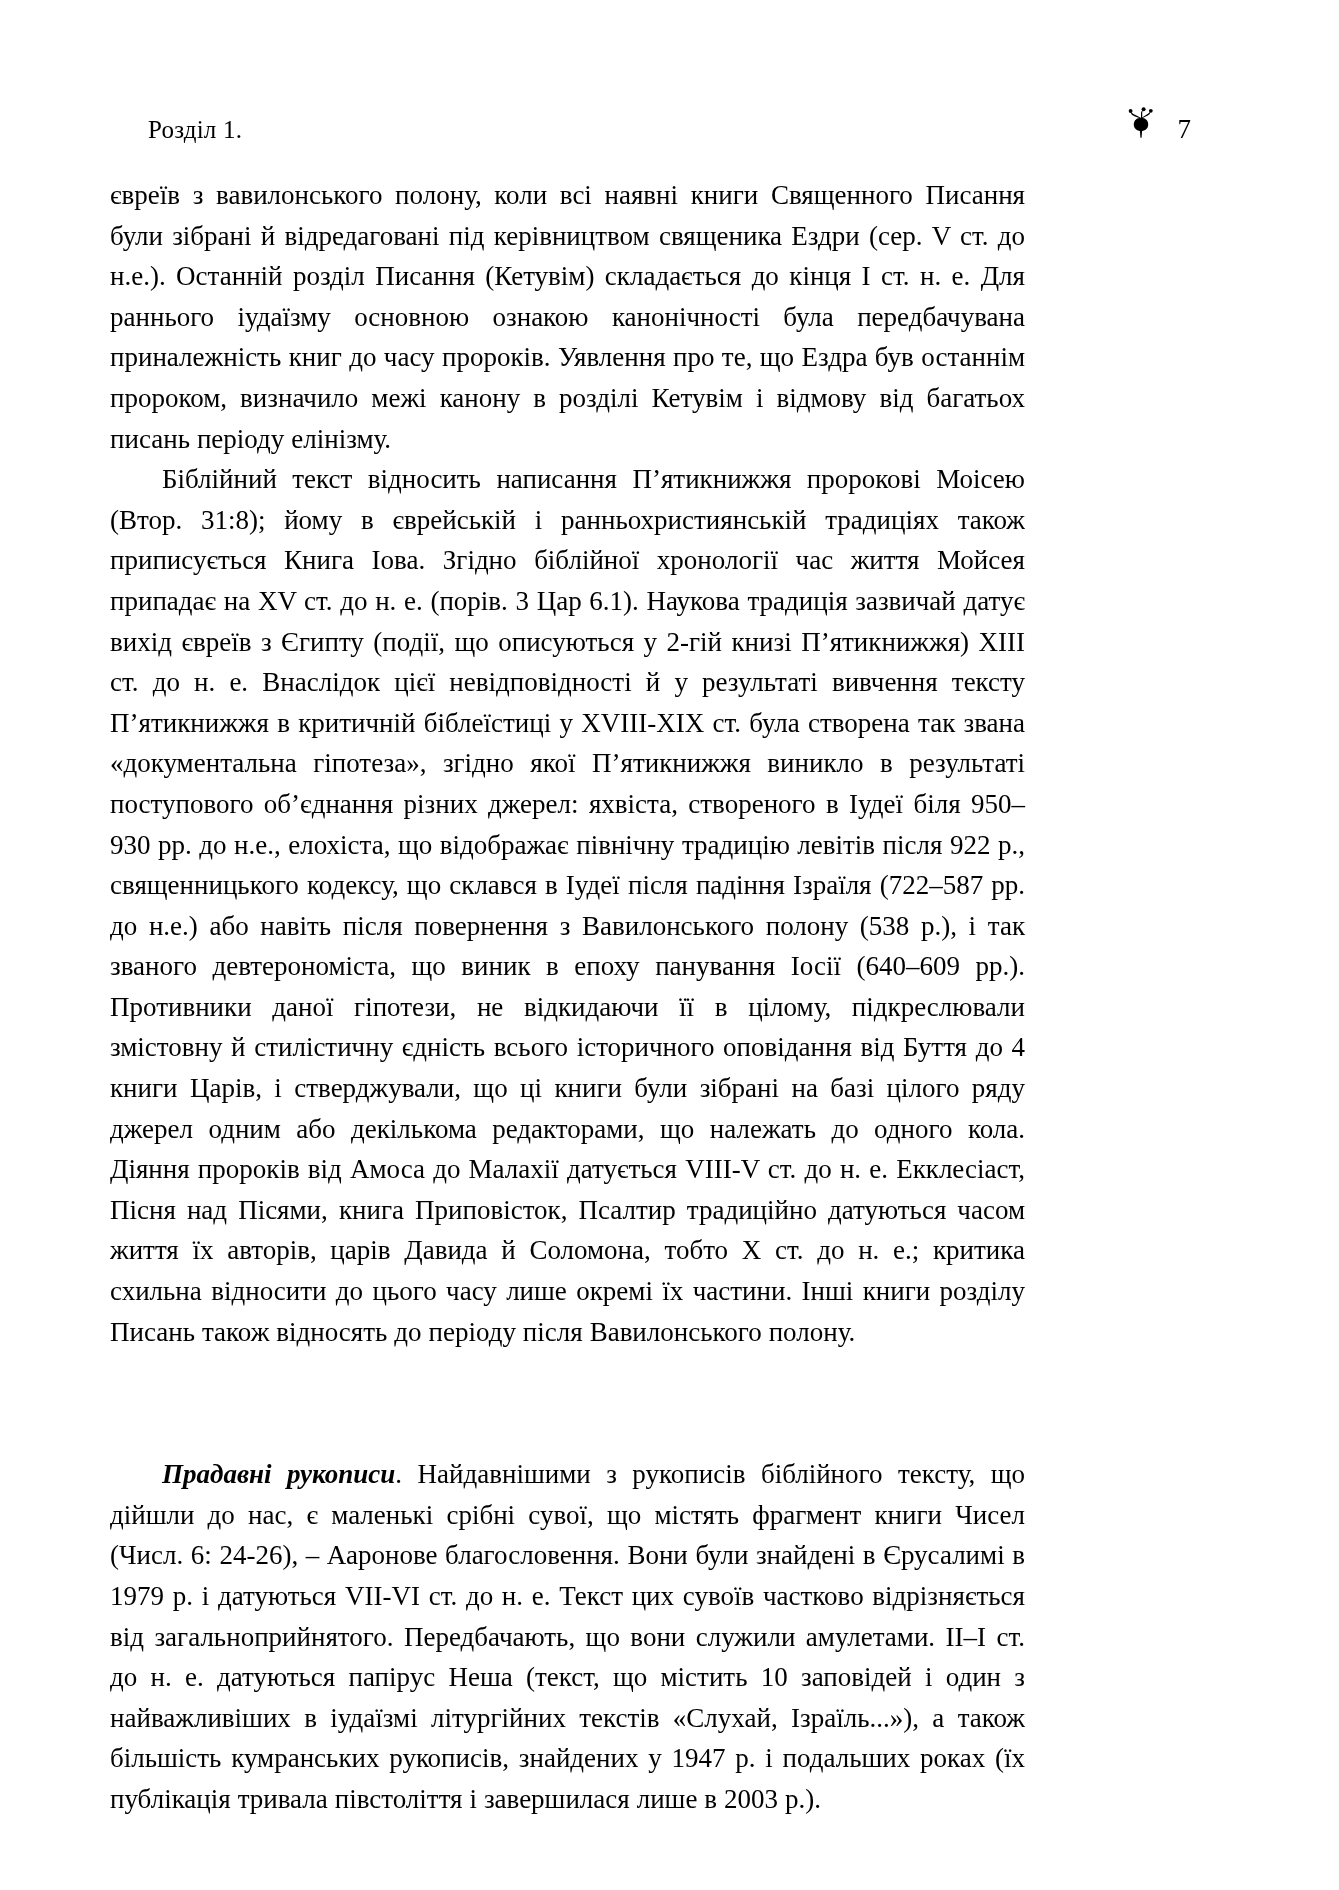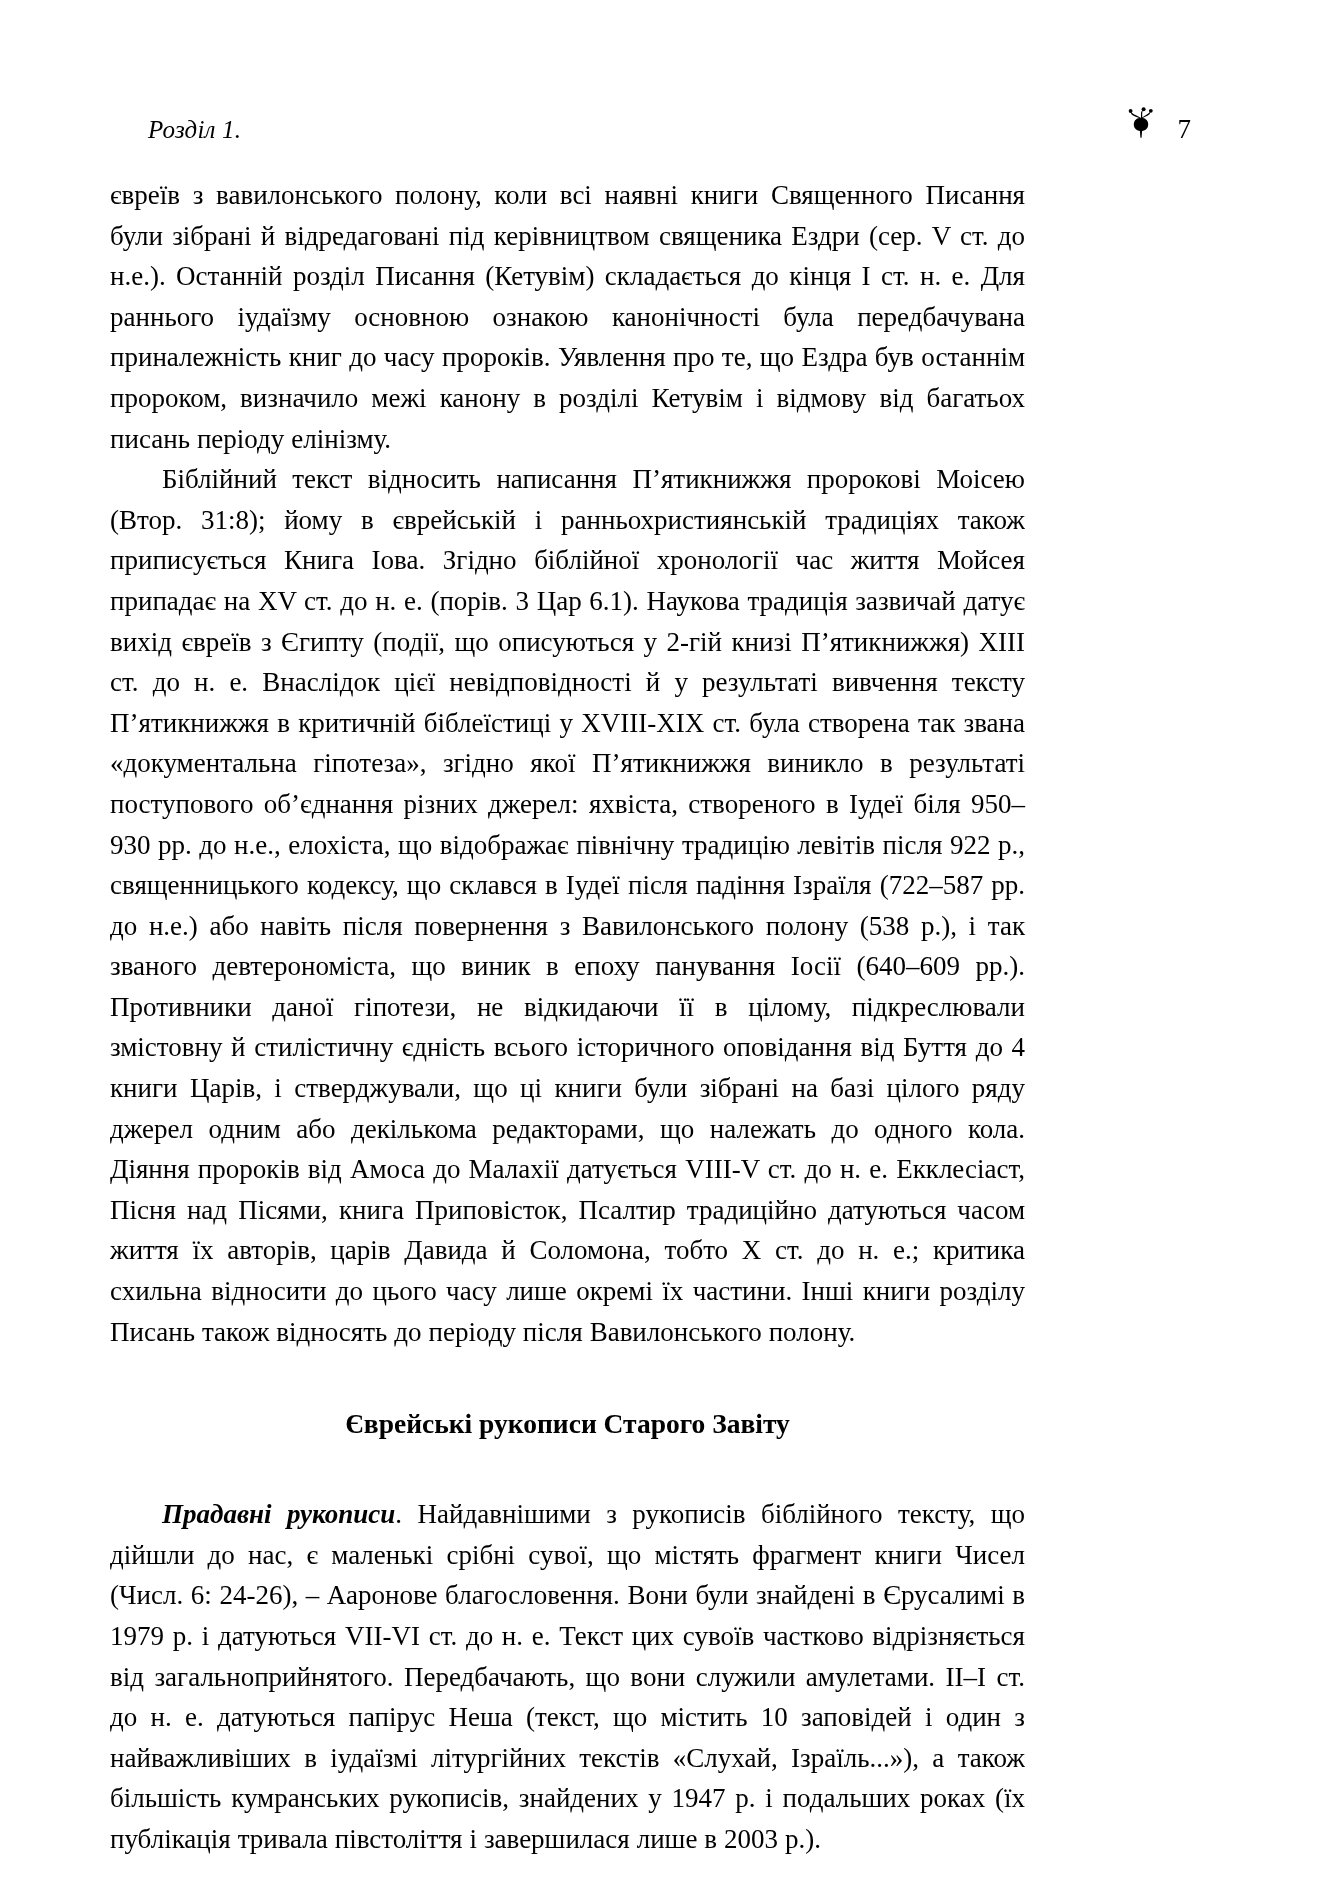--- a/index.html
+++ b/index.html
@@ -25,21 +25,20 @@
     position: absolute;
     left: 148px;
     top: 108px;
     width: 1043px;
     height: 38px;
     display: flex;
     align-items: baseline;
     white-space: nowrap;
   }
   .rh-chapter {
-    font-style: italic;
     font-size: 25px;
     letter-spacing: 0.2px;
     margin-right: 6px;
   }
   .rh-title {
     font-size: 25px;
     letter-spacing: 0.4px;
   }
   .rh-spacer { flex: 1 1 auto; }
   .rh-ornament {
@@ -121,20 +120,19 @@
   </div>
 
   <div class="textblock">
 
     <p class="body noindent">євреїв з вавилонського полону, коли всі наявні книги Священного Писання були зібрані й відредаговані під керівництвом священика Ездри (сер. V ст. до н.е.). Останній розділ Писання (Кетувім) складається до кінця I ст. н. е. Для раннього іудаїзму основною ознакою канонічності була передбачувана приналежність книг до часу пророків. Уявлення про те, що Ездра був останнім пророком, визначило межі канону в розділі Кетувім і відмову від багатьох писань періоду елінізму.</p>
 
     <p class="body">Біблійний текст відносить написання П’ятикнижжя пророкові Моісею (Втор. 31:8); йому в єврейській і ранньохристиянській традиціях також приписується Книга Іова. Згідно біблійної хронології час життя Мойсея припадає на XV ст. до н. е. (порів. 3 Цар 6.1). Наукова традиція зазвичай датує вихід євреїв з Єгипту (події, що описуються у 2-гій книзі П’ятикнижжя) XIII ст. до н. е. Внаслідок цієї невідповідності й у результаті вивчення тексту П’ятикнижжя в критичній біблеїстиці у XVIII-XIX ст. була створена так звана «документальна гіпотеза», згідно якої П’ятикнижжя виникло в результаті поступового об’єднання різних джерел: яхвіста, створеного в Іудеї біля 950–930 рр. до н.е., елохіста, що відображає північну традицію левітів після 922 р., священницького кодексу, що склався в Іудеї після падіння Ізраїля (722–587 рр. до н.е.) або навіть після повернення з Вавилонського полону (538 р.), і так званого девтерономіста, що виник в епоху панування Іосії (640–609 рр.). Противники даної гіпотези, не відкидаючи її в цілому, підкреслювали змістовну й стилістичну єдність всього історичного оповідання від Буття до 4 книги Царів, і стверджували, що ці книги були зібрані на базі цілого ряду джерел одним або декількома редакторами, що належать до одного кола. Діяння пророків від Амоса до Малахії датується VIII-V ст. до н. е. Екклесіаст, Пісня над Пісями, книга Приповісток, Псалтир традиційно датуються часом життя їх авторів, царів Давида й Соломона, тобто X ст. до н. е.; критика схильна відносити до цього часу лише окремі їх частини. Інші книги розділу Писань також відносять до періоду після Вавилонського полону.</p>
 
     <div class="gap-before-heading"></div>
 
-    <h2 class="section-heading">Єврейські рукописи Старого Завіту</h2>
 
     <div class="gap-after-heading"></div>
 
     <p class="body"><span class="lead-in">Прадавні рукописи</span><span>. Найдавнішими з рукописів біблійного тексту, що дійшли до нас, є маленькі срібні сувої, що містять фрагмент книги Чисел (Числ. 6: 24-26), – Ааронове благословення. Вони були знайдені в Єрусалимі в 1979 р. і датуються VII-VI ст. до н. е. Текст цих сувоїв частково відрізняється від загальноприйнятого. Передбачають, що вони служили амулетами. II–I ст. до н. е. датуються папірус Неша (текст, що містить 10 заповідей і один з найважливіших в іудаїзмі літургійних текстів «Слухай, Ізраїль...»), а також більшість кумранських рукописів, знайдених у 1947 р. і подальших роках (їх публікація тривала півстоліття і завершилася лише в 2003 р.).</span></p>
 
   </div>
 </div>
 
 </body></html>

